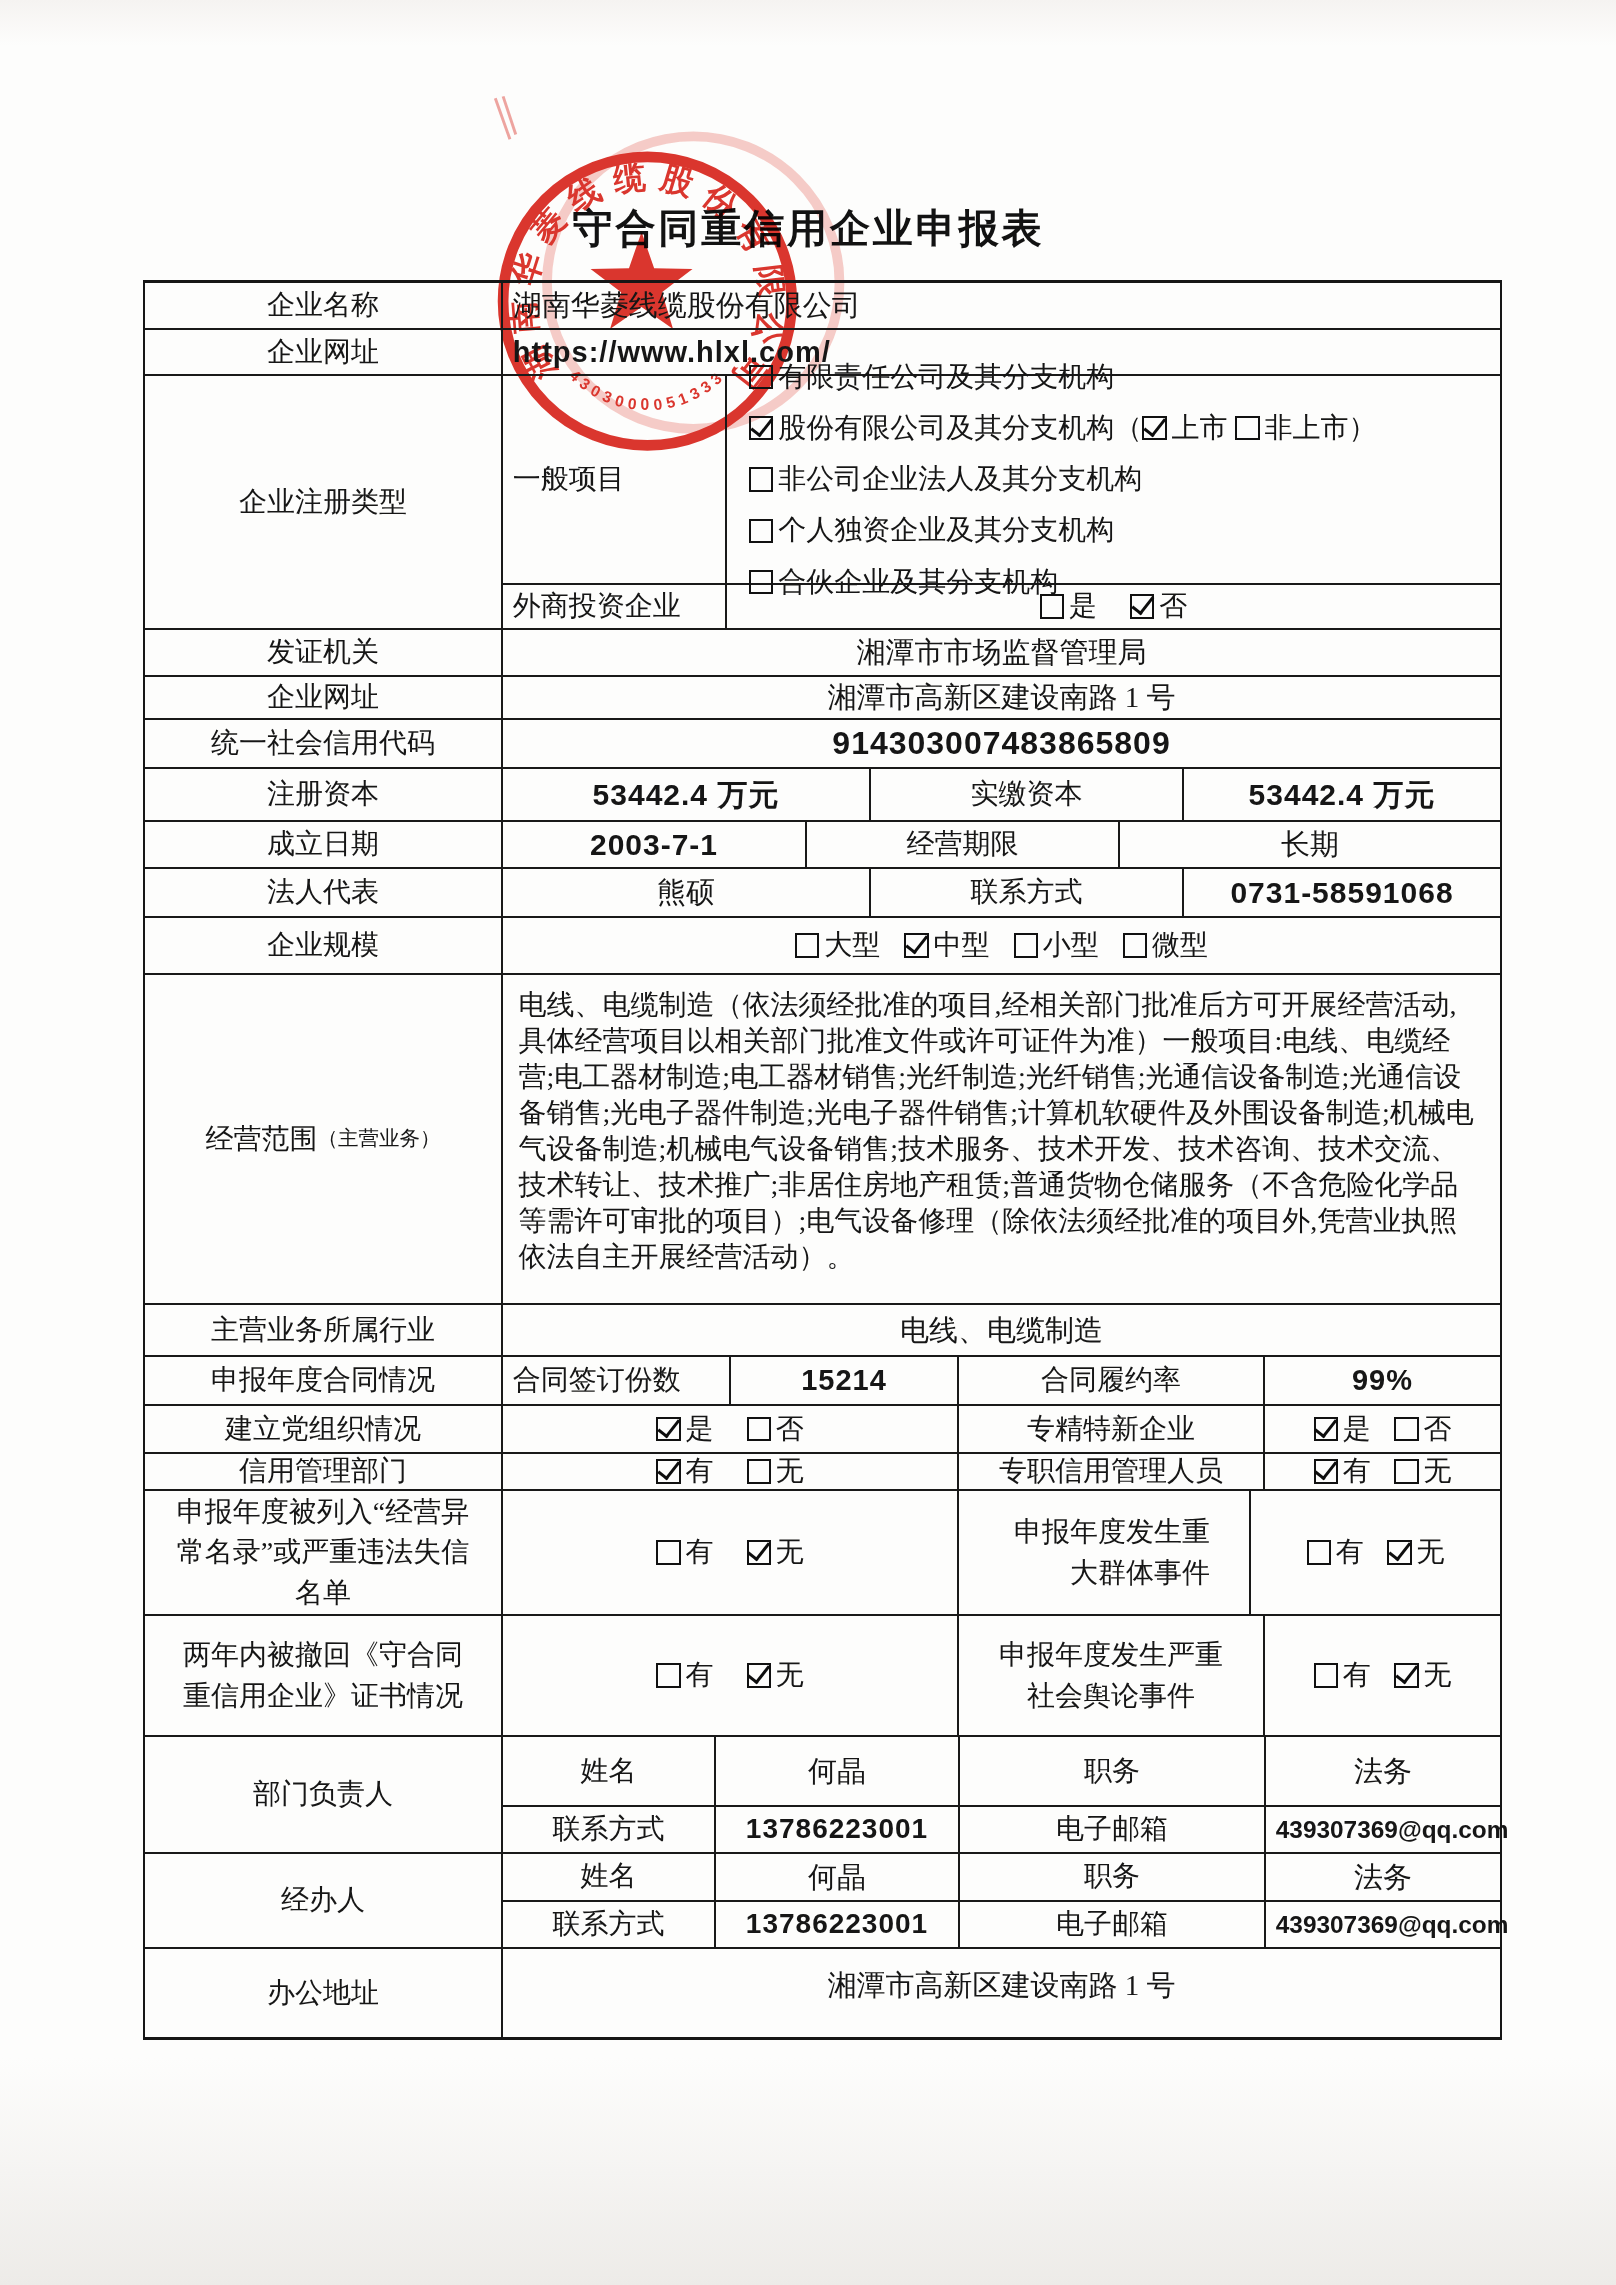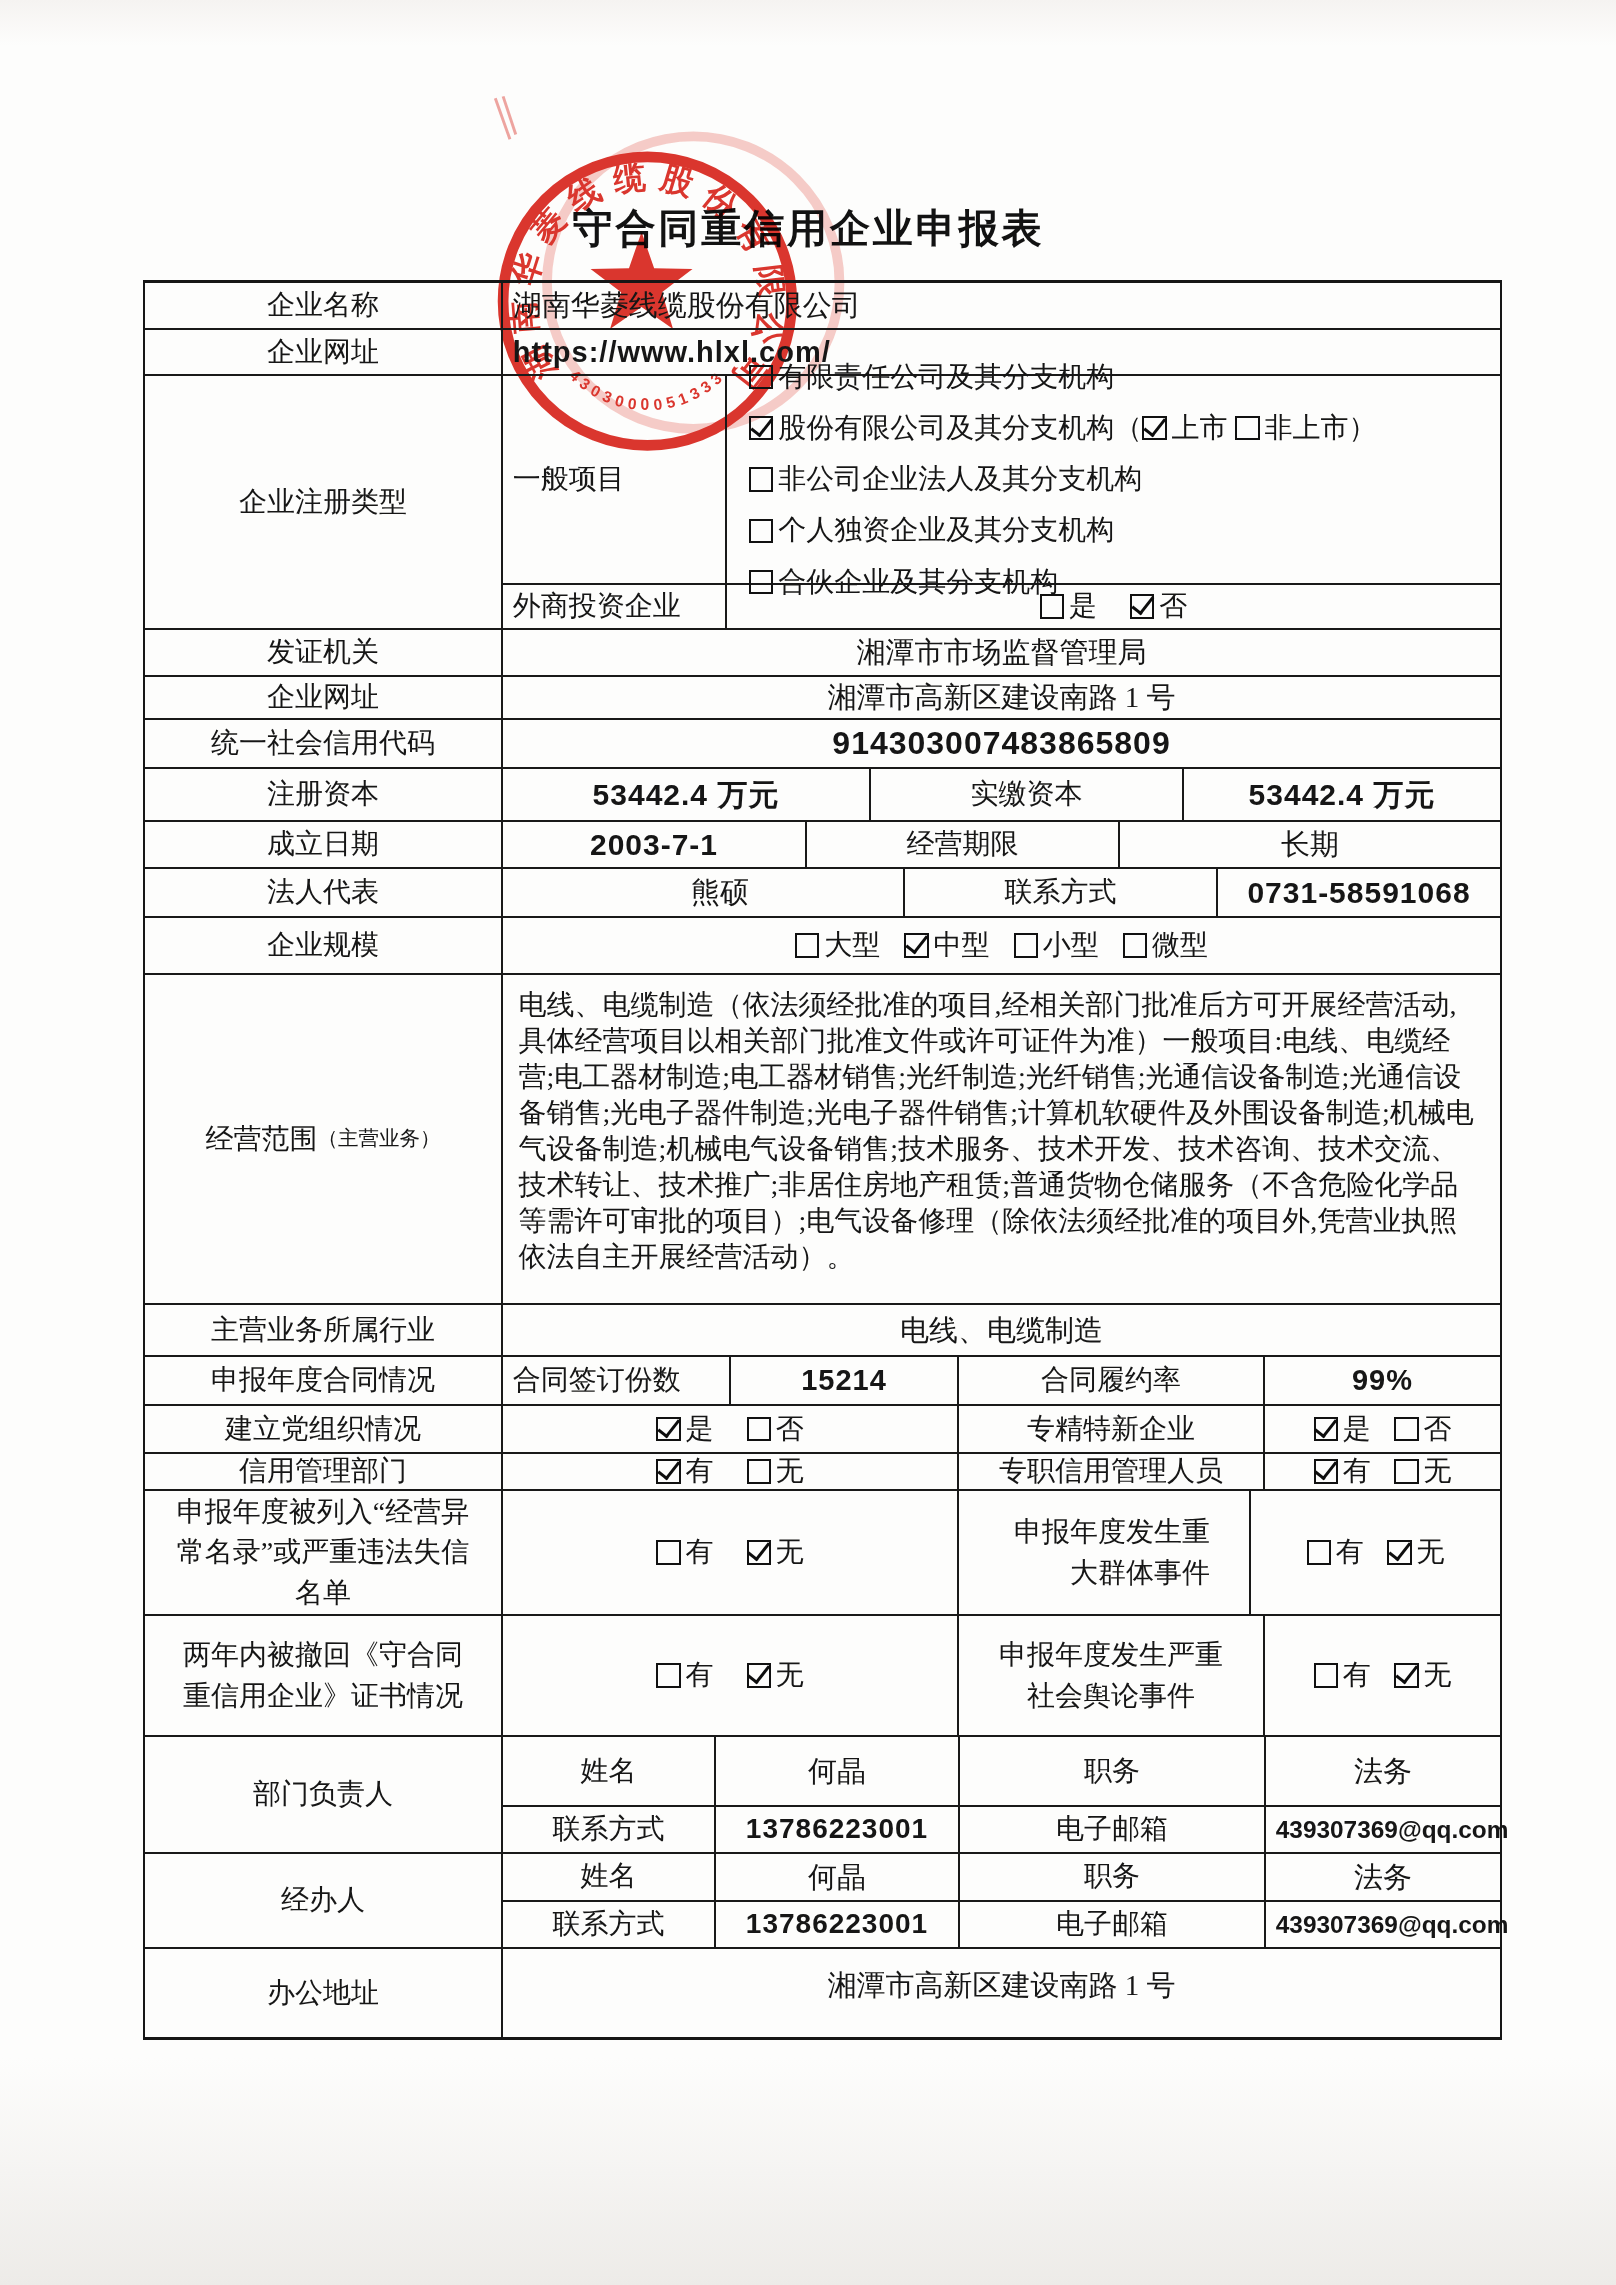--- a/index.html
+++ b/index.html
@@ -177,21 +177,21 @@
 
   <div class="row" style="height:47px">
     <div class="cell w-label">成立日期</div>
     <div class="cell num" style="width:304px;flex:none;text-align:right;">2003-7-1</div>
     <div class="cell" style="width:313px;flex:none;">经营期限</div>
     <div class="cell grow val">长期</div>
   </div>
 
   <div class="row" style="height:49px">
     <div class="cell w-label">法人代表</div>
-    <div class="cell val" style="width:368px;flex:none;margin-left:34px;">熊硕</div>
+    <div class="cell val" style="width:368px;flex:none;">熊硕</div>
     <div class="cell" style="width:313px;flex:none;">联系方式</div>
     <div class="cell grow num">0731-58591068</div>
   </div>
 
   <div class="row" style="height:57px">
     <div class="cell w-label">企业规模</div>
     <div class="cell grow">
       <span class="optgap" style="gap:24px">
         <span class="opt">
           <span class="cb" data-checked="false"></span>

